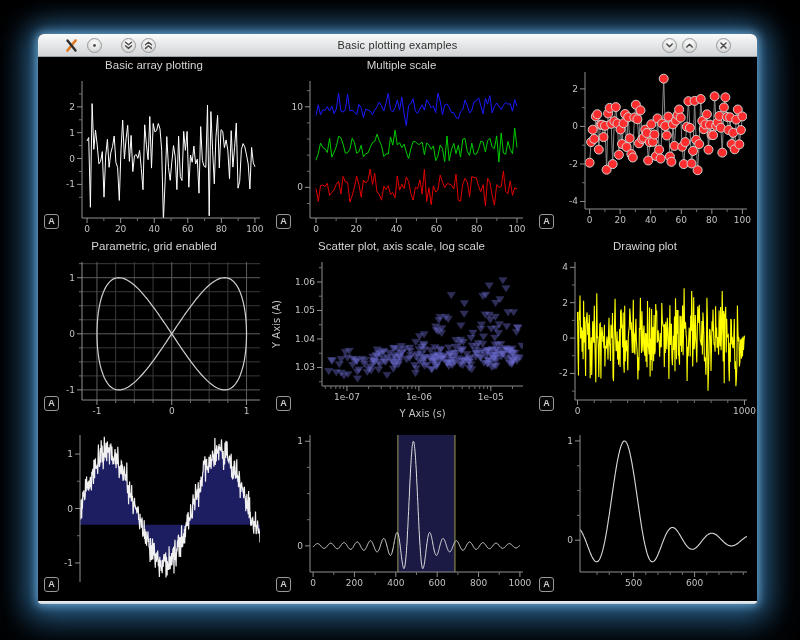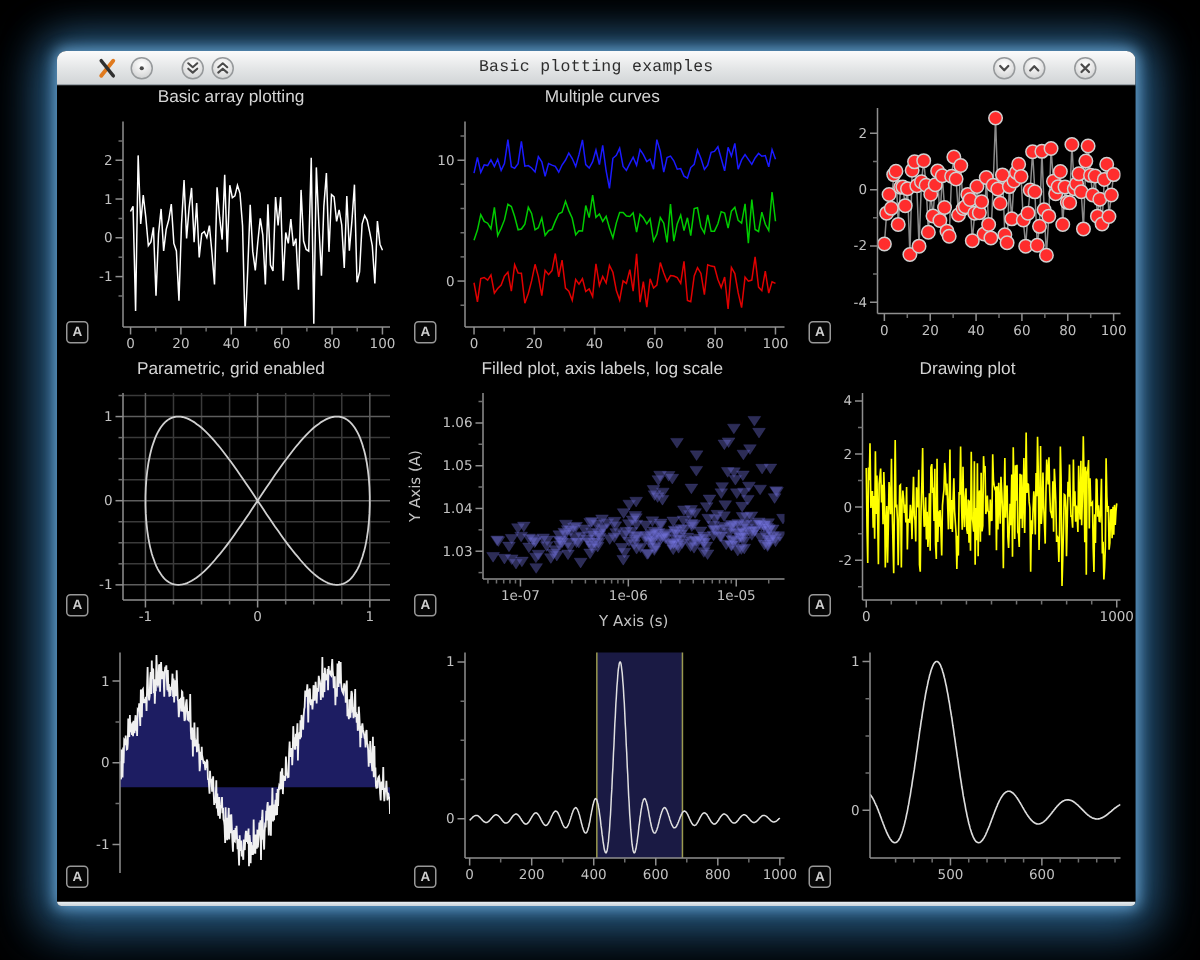--- a/index.html
+++ b/index.html
@@ -10,21 +10,21 @@
   .window{
     position:absolute;left:38px;top:34px;width:719px;height:570px;
     border-radius:6px 6px 3px 3px;
     box-shadow:0 0 9px 2px rgba(140,205,255,.6),0 0 26px 9px rgba(70,150,210,.5),0 8px 36px 14px rgba(55,135,200,.38);
     display:flex;flex-direction:column;overflow:hidden;
   }
   .titlebar{
     height:22px;flex:0 0 22px;position:relative;
     background:linear-gradient(#fbfbfb,#e3e5e6 55%,#d2d5d7);
     border-bottom:1px solid #9aa2a8;
-    display:flex;align-items:center;padding:0 26px;font-family:Liberation Mono, monospace;
+    display:flex;align-items:center;padding:0 26px;
   }
   .tb-title{
     position:absolute;left:0;right:0;text-align:center;
     font-size:11px;color:#2e2e2e;pointer-events:none;letter-spacing:.2px;
   }
   .tb-group{display:flex;align-items:center;position:relative;}
   .tb-btn{
     width:15px;height:15px;border-radius:50%;
     background:radial-gradient(circle at 50% 32%,#ffffff 0%,#e9e9e9 45%,#c7c9ca 100%);
     border:1px solid #96999b;box-sizing:border-box;
@@ -143,21 +143,21 @@
           <text x="216.96226415094338" y="157" text-anchor="middle" font-size="9" fill="#c2c2c2">100</text>
           <line x1="65.83018867924528" x2="65.83018867924528" y1="143" y2="146" stroke="#6f6f6f"></line>
           <line x1="99.41509433962264" x2="99.41509433962264" y1="143" y2="146" stroke="#6f6f6f"></line>
           <line x1="133" x2="133" y1="143" y2="146" stroke="#6f6f6f"></line>
           <line x1="166.58490566037733" x2="166.58490566037733" y1="143" y2="146" stroke="#6f6f6f"></line>
           <line x1="200.16981132075472" x2="200.16981132075472" y1="143" y2="146" stroke="#6f6f6f"></line>
         </svg>
       <div class="autobtn">A</div>
     </div>
     <div class="cell">
-      <div class="plot-title">Multiple curves</div>
+      <div class="plot-title">Multiple scale</div>
       <svg class="plot" viewBox="0 0 263 163">
           <defs>
             <clipPath id="cp1">
               <rect x="40" y="6" width="213" height="137"></rect>
             </clipPath>
           </defs>
           <g clip-path="url(#cp1)">
             <path d="M46.0,113.5L48.3,126.3L50.5,110.7L52.8,110.0L55.1,111.7L57.3,108.3L59.6,120.4L61.8,117.4L64.1,115.0L66.3,109.1L68.6,106.4L70.9,119.1L73.1,101.4L75.4,107.0L77.6,107.2L79.9,127.1L82.2,120.7L84.4,112.3L86.7,101.2L88.9,109.4L91.2,122.1L93.4,105.2L95.7,108.1L98.0,105.4L100.2,94.0L102.5,109.6L104.7,98.4L107.0,117.1L109.2,119.2L111.5,125.2L113.8,111.3L116.0,114.4L118.3,110.7L120.5,119.3L122.8,117.6L125.1,122.7L127.3,100.9L129.6,115.3L131.8,109.3L134.1,113.7L136.3,101.9L138.6,106.5L140.9,118.7L143.1,125.0L145.4,112.2L147.6,113.9L149.9,104.8L152.1,119.1L154.4,94.2L156.7,126.5L158.9,112.7L161.2,129.8L163.4,110.9L165.7,117.0L167.9,115.0L170.2,100.0L172.5,107.0L174.7,112.7L177.0,108.7L179.2,109.0L181.5,110.1L183.8,113.9L186.0,99.2L188.3,125.3L190.5,126.2L192.8,108.9L195.0,103.4L197.3,107.3L199.6,121.5L201.8,101.5L204.1,102.4L206.3,102.8L208.6,111.3L210.8,116.7L213.1,109.7L215.4,130.9L217.6,103.3L219.9,107.4L222.1,120.1L224.4,130.1L226.7,109.7L228.9,112.4L231.2,111.7L233.4,96.2L235.7,116.4L237.9,118.8L240.2,105.8L242.5,120.4L244.7,112.8L247.0,113.9" fill="none" stroke="#e00000" stroke-width="1"></path>
             <path d="M46.0,85.2L48.3,78.4L50.5,68.1L52.8,72.6L55.1,73.8L57.3,77.5L59.6,63.3L61.8,82.1L64.1,77.2L66.3,71.6L68.6,61.2L70.9,62.7L73.1,69.3L75.4,78.2L77.6,77.7L79.9,74.4L82.2,63.2L84.4,67.3L86.7,78.2L88.9,76.8L91.2,70.2L93.4,81.9L95.7,78.8L98.0,77.9L100.2,72.4L102.5,67.5L104.7,66.5L107.0,59.2L109.2,65.4L111.5,70.5L113.8,81.5L116.0,78.8L118.3,79.0L120.5,62.0L122.8,70.1L125.1,55.1L127.3,69.9L129.6,67.7L131.8,72.6L134.1,69.2L136.3,77.0L138.6,83.6L140.9,73.6L143.1,66.6L145.4,66.6L147.6,69.0L149.9,69.3L152.1,66.9L154.4,79.7L156.7,67.9L158.9,70.2L161.2,74.2L163.4,70.9L165.7,85.6L167.9,81.1L170.2,70.0L172.5,73.8L174.7,86.6L177.0,61.0L179.2,85.8L181.5,74.3L183.8,68.4L186.0,78.7L188.3,70.2L190.5,82.1L192.8,64.1L195.0,63.5L197.3,76.4L199.6,80.4L201.8,68.2L204.1,79.2L206.3,79.1L208.6,74.2L210.8,66.1L213.1,67.0L215.4,77.1L217.6,65.8L219.9,63.2L222.1,71.9L224.4,73.7L226.7,60.9L228.9,87.1L231.2,58.0L233.4,78.0L235.7,79.3L237.9,66.4L240.2,74.5L242.5,78.7L244.7,53.0L247.0,72.5" fill="none" stroke="#00cc00" stroke-width="1"></path>
             <path d="M46.0,40.4L48.3,29.9L50.5,39.9L52.8,34.9L55.1,35.4L57.3,31.6L59.6,36.0L61.8,31.2L64.1,38.6L66.3,34.0L68.6,18.1L70.9,36.1L73.1,37.2L75.4,34.1L77.6,19.3L79.9,35.8L82.2,35.4L84.4,37.0L86.7,39.6L88.9,29.4L91.2,32.9L93.4,42.5L95.7,34.1L98.0,35.1L100.2,35.9L102.5,39.8L104.7,35.0L107.0,31.7L109.2,27.1L111.5,30.7L113.8,36.0L116.0,28.1L118.3,18.3L120.5,34.7L122.8,37.0L125.1,32.8L127.3,25.0L129.6,34.8L131.8,21.9L134.1,39.0L136.3,50.6L138.6,30.5L140.9,28.5L143.1,23.8L145.4,35.9L147.6,38.6L149.9,33.9L152.1,29.8L154.4,35.2L156.7,24.7L158.9,28.1L161.2,32.8L163.4,31.1L165.7,37.8L167.9,18.1L170.2,26.0L172.5,39.8L174.7,30.0L177.0,29.1L179.2,32.2L181.5,37.8L183.8,37.4L186.0,42.4L188.3,43.7L190.5,36.7L192.8,34.5L195.0,25.0L197.3,30.7L199.6,38.0L201.8,35.1L204.1,26.6L206.3,25.9L208.6,22.8L210.8,30.7L213.1,38.9L215.4,23.2L217.6,29.1L219.9,20.6L222.1,37.8L224.4,31.6L226.7,28.0L228.9,31.2L231.2,34.6L233.4,30.3L235.7,27.3L237.9,29.2L240.2,28.7L242.5,36.2L244.7,24.7L247.0,31.1" fill="none" stroke="#1a1aff" stroke-width="1"></path>
@@ -391,21 +391,21 @@
           <line x1="77.65546218487395" x2="77.65546218487395" y1="144" y2="147" stroke="#6f6f6f"></line>
           <line x1="96.35294117647058" x2="96.35294117647058" y1="144" y2="147" stroke="#6f6f6f"></line>
           <line x1="115.05042016806723" x2="115.05042016806723" y1="144" y2="147" stroke="#6f6f6f"></line>
           <line x1="152.4453781512605" x2="152.4453781512605" y1="144" y2="147" stroke="#6f6f6f"></line>
           <line x1="171.14285714285714" x2="171.14285714285714" y1="144" y2="147" stroke="#6f6f6f"></line>
           <line x1="189.84033613445376" x2="189.84033613445376" y1="144" y2="147" stroke="#6f6f6f"></line>
         </svg>
       <div class="autobtn">A</div>
     </div>
     <div class="cell">
-      <div class="plot-title">Filled plot, axis labels, log scale</div>
+      <div class="plot-title">Scatter plot, axis scale, log scale</div>
       <svg class="plot" viewBox="0 0 263 164">
           <defs>
             <clipPath id="cp4">
               <rect x="52" y="6" width="201" height="124"></rect>
             </clipPath>
           </defs>
           <g clip-path="url(#cp4)">
             <path d="M132.2555709862269,100.50345396435718L140.7555709862269,100.50345396435718L136.5055709862269,106.96345396435719Z" fill="rgba(118,118,226,0.38)" stroke="rgba(70,70,150,0.35)" stroke-width="0.6"></path>
             <path d="M141.93044124131447,97.82435381855329L150.43044124131447,97.82435381855329L146.18044124131447,104.2843538185533Z" fill="rgba(118,118,226,0.38)" stroke="rgba(70,70,150,0.35)" stroke-width="0.6"></path>
             <path d="M218.16319897165647,96.61690063861347L226.66319897165647,96.61690063861347L222.41319897165647,103.07690063861348Z" fill="rgba(118,118,226,0.38)" stroke="rgba(70,70,150,0.35)" stroke-width="0.6"></path>

